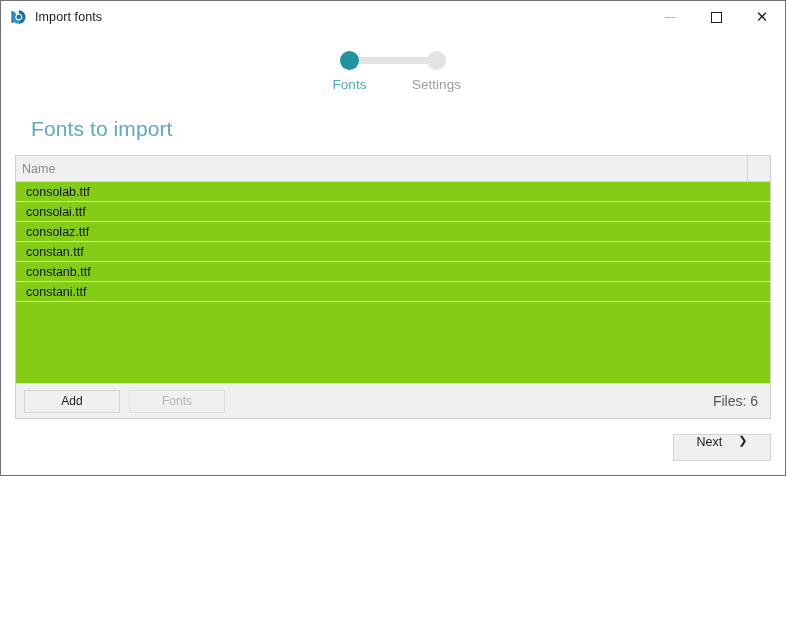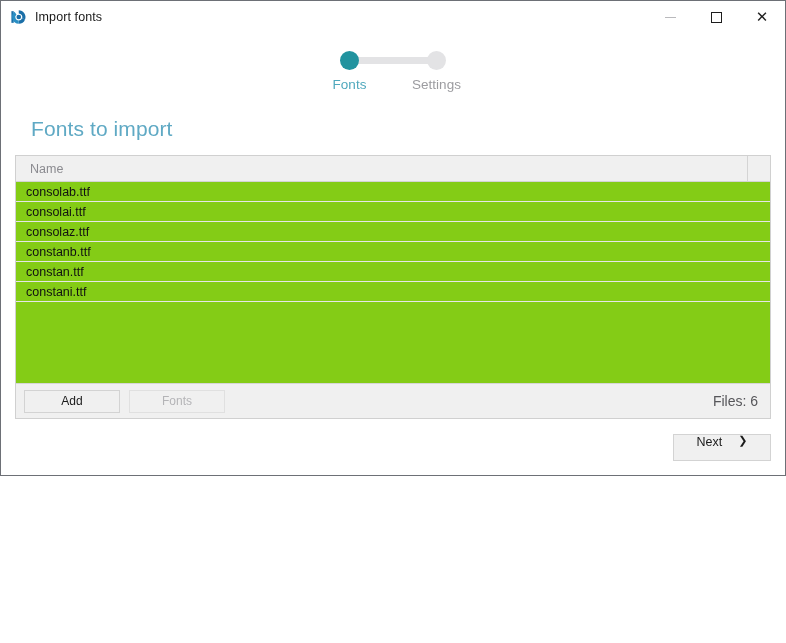--- a/index.html
+++ b/index.html
@@ -167,21 +167,21 @@
     height: 25px;
     min-height: 25px;
     background: #f0f0f0;
     border-bottom: 1px solid #d4d4d4;
   }
   .th {
     font-size: 12.5px;
     color: #8b8b90;
     display: flex;
     align-items: center;
-    padding-left: 14px;
+    padding-left: 6px;
     box-sizing: border-box;
   }
   .th.name-col {
     flex: 1;
     border-right: 1px solid #d4d4d4;
   }
   .th.pad-col {
     width: 22px;
     padding-left: 0;
   }
@@ -332,24 +332,24 @@
         <div class="row">
           <span class="cell-name">consolab.ttf</span>
         </div>
         <div class="row">
           <span class="cell-name">consolai.ttf</span>
         </div>
         <div class="row">
           <span class="cell-name">consolaz.ttf</span>
         </div>
         <div class="row">
+          <span class="cell-name">constan.ttf</span>
+        </div>
+        <div class="row">
           <span class="cell-name">constanb.ttf</span>
-        </div>
-        <div class="row">
-          <span class="cell-name">constan.ttf</span>
         </div>
         <div class="row">
           <span class="cell-name">constani.ttf</span>
         </div>
       </div>
 
       <div class="table-toolbar">
         <button class="tb-btn">Add</button>
         <button class="tb-btn disabled" disabled="">Fonts</button>
         <span class="file-count">Files: 6</span>

